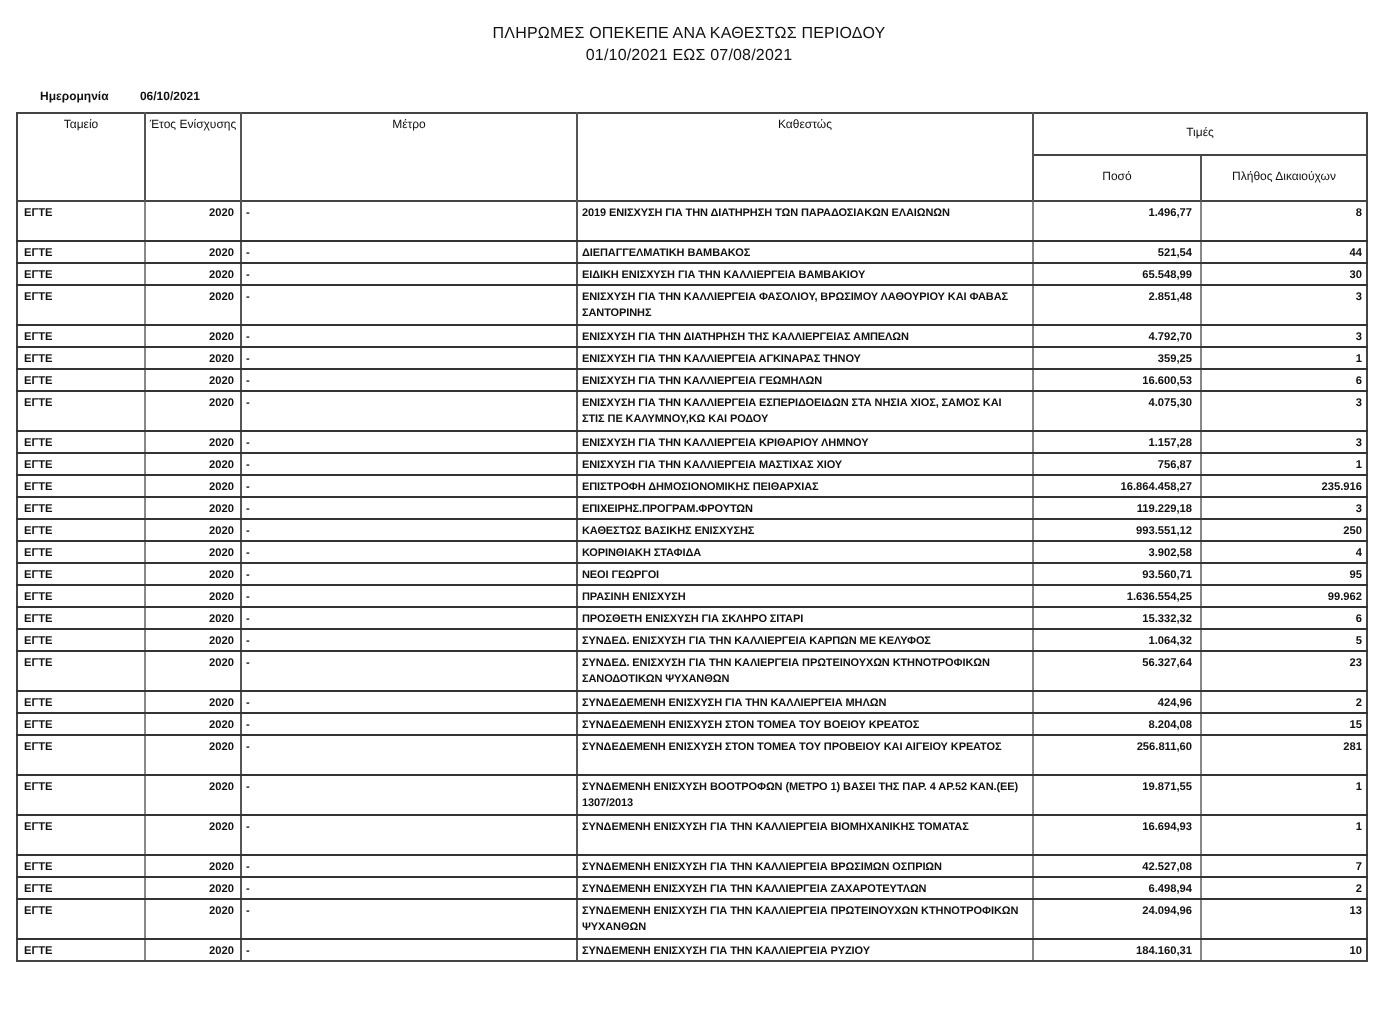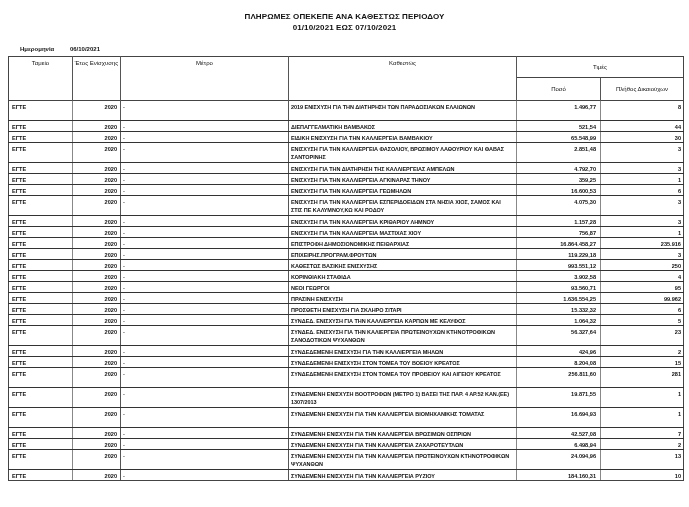--- a/index.html
+++ b/index.html
@@ -1,18 +1,18 @@
 <!DOCTYPE html>
 <html><head>
 <meta charset="utf-8">
 <style>
   * { box-sizing: border-box; margin: 0; padding: 0; }
   html, body { width: 689px; height: 507px; background: #ffffff; overflow: hidden; }
   body { font-family: "Liberation Sans", sans-serif; color: #111; position: relative; }
-  .title { position: absolute; left: 0; width: 689px; text-align: center; font-weight: bold; font-size: 8px; letter-spacing: 0.1px; }
+  .title { position: absolute; left: 0; width: 689px; text-align: center; font-weight: normal; font-size: 8px; letter-spacing: 0.1px; }
   .title.t1 { top: 12px; }
   .title.t2 { top: 23px; }
   .date-row { position: absolute; top: 46px; left: 20px; font-size: 6px; font-weight: bold; }
   .date-row span.val { margin-left: 14px; }
   table { position: absolute; left: 8px; top: 56px; width: 675px; border-collapse: collapse; table-layout: fixed; font-size: 5.6px; }
   th { font-weight: normal; font-size: 6px; vertical-align: top; padding-top: 3px; border-left: 1px solid #555; border-right: 1px solid #555; }
   thead tr.h1 th { border-top: 1.5px solid #444; }
   thead tr.h1 th.grp { border-bottom: 1.5px solid #444; height: 21px; vertical-align: middle; padding-top: 0; }
   thead tr.h2 th { height: 23px; vertical-align: middle; padding-top: 0; }
   thead tr.h2 { border-bottom: 1.5px solid #444; }
@@ -24,21 +24,21 @@
   td.c-amount { text-align: right; border-left: 1px solid #888; padding-right: 4px; }
   td.c-count { text-align: right; border-left: 1px solid #888; border-right: 1.5px solid #444; padding-right: 2px; }
   tr.dbl td { height: 20px; }
   tbody tr:last-child td { border-bottom: 1.5px solid #444; }
   tbody td.c-fund { border-left: 1.5px solid #444; }
 </style>
 </head>
 <body>
 
 <div class="title t1">ΠΛΗΡΩΜΕΣ ΟΠΕΚΕΠΕ ΑΝΑ ΚΑΘΕΣΤΩΣ ΠΕΡΙΟΔΟΥ</div>
-<div class="title t2">01/10/2021 ΕΩΣ 07/10/2021</div>
+<div class="title t2">01/10/2021 ΕΩΣ 07/08/2021</div>
 
 <div class="date-row">
   <span>Ημερομηνία</span>
   <span class="val">06/10/2021</span>
 </div>
 
 <table>
   <colgroup>
     <col style="width:64px">
     <col style="width:48px">

